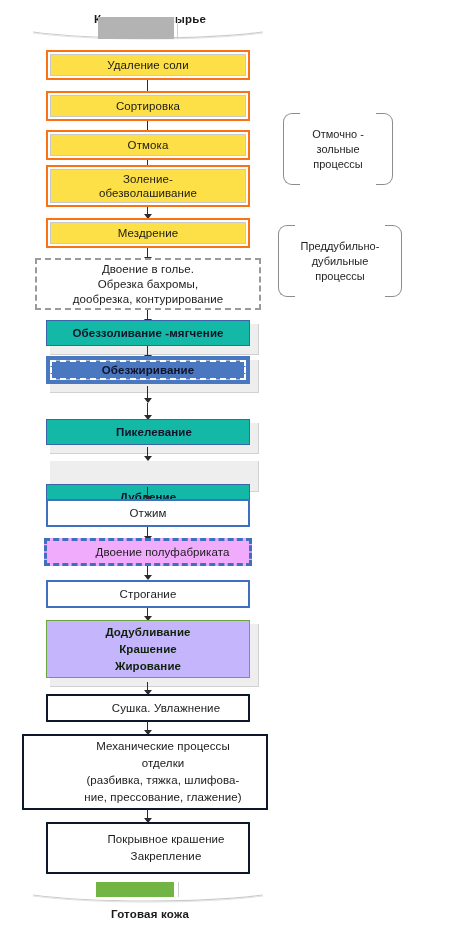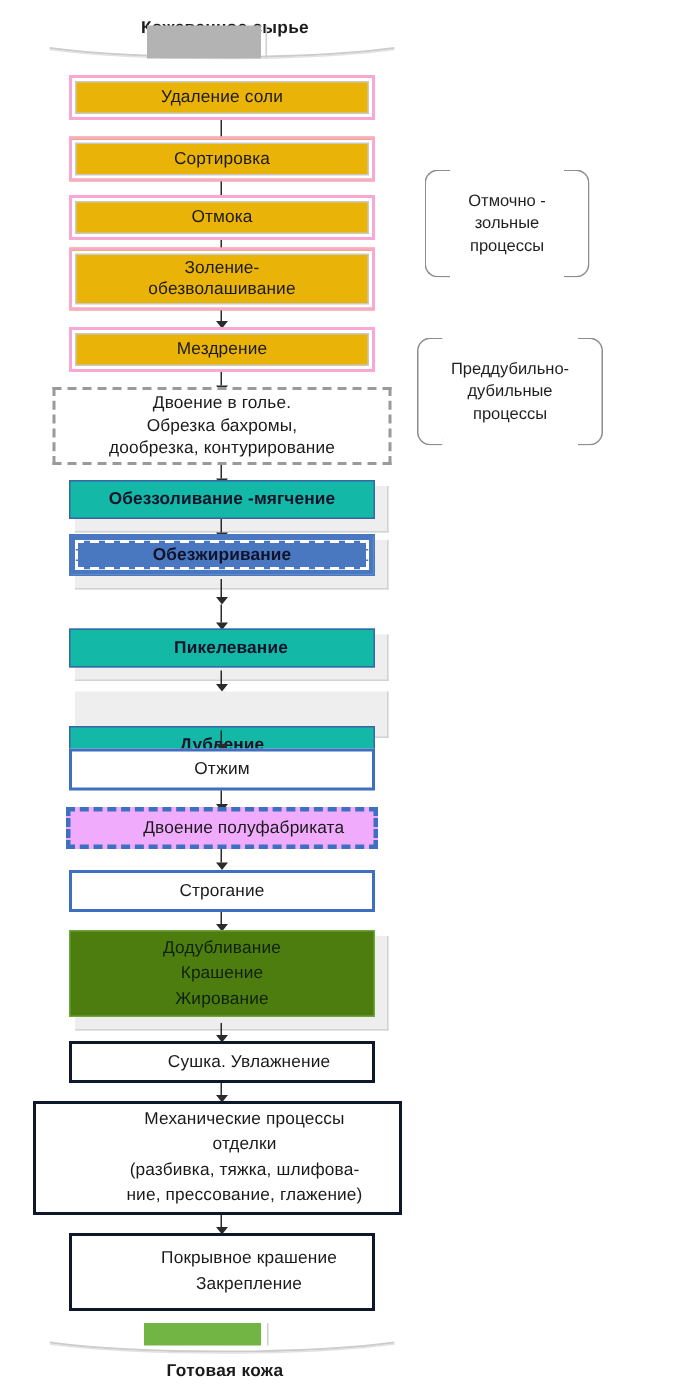--- a/index.html
+++ b/index.html
@@ -29,22 +29,22 @@
     text-align: center;
     color: #1a1a1a;
     font-size: 11.5px;
     line-height: 14px;
     letter-spacing: .1px;
   }
   .node .lbl { display: block; width: 100%; }
 
   
   .n-gray {
-    background: #eab308;
-    border: 2px solid #f9a8d4;
+    background: #fde047;
+    border: 2px solid #f97316;
     box-shadow: inset 0 0 0 2px #ffffff, inset 0 0 0 3px #c9c9c9;
   }
 
   
   .n-graydash {
     background: #ffffff;
     border: 2px dashed #9a9a9a;
   }
 
   
@@ -75,24 +75,24 @@
     border: 2px solid #3f6fc0;
   }
   
   .n-bluedashline {
     background: #f0abfc;
     border: 3px dashed #3f6fc0;
     padding-left: 29px;
   }
   
   .n-green {
-    background: #4d7c0f;
+    background: #c4b5fd;
     border: 1px solid #6aa83e;
     color: #10210a;
-    font-weight: normal;
+    font-weight: bold;
     align-items: center;
   }
   
   .n-greenline {
     background: #ffffff;
     border: 2px solid #0f172a;
     padding-left: 36px;
   }
 
   

